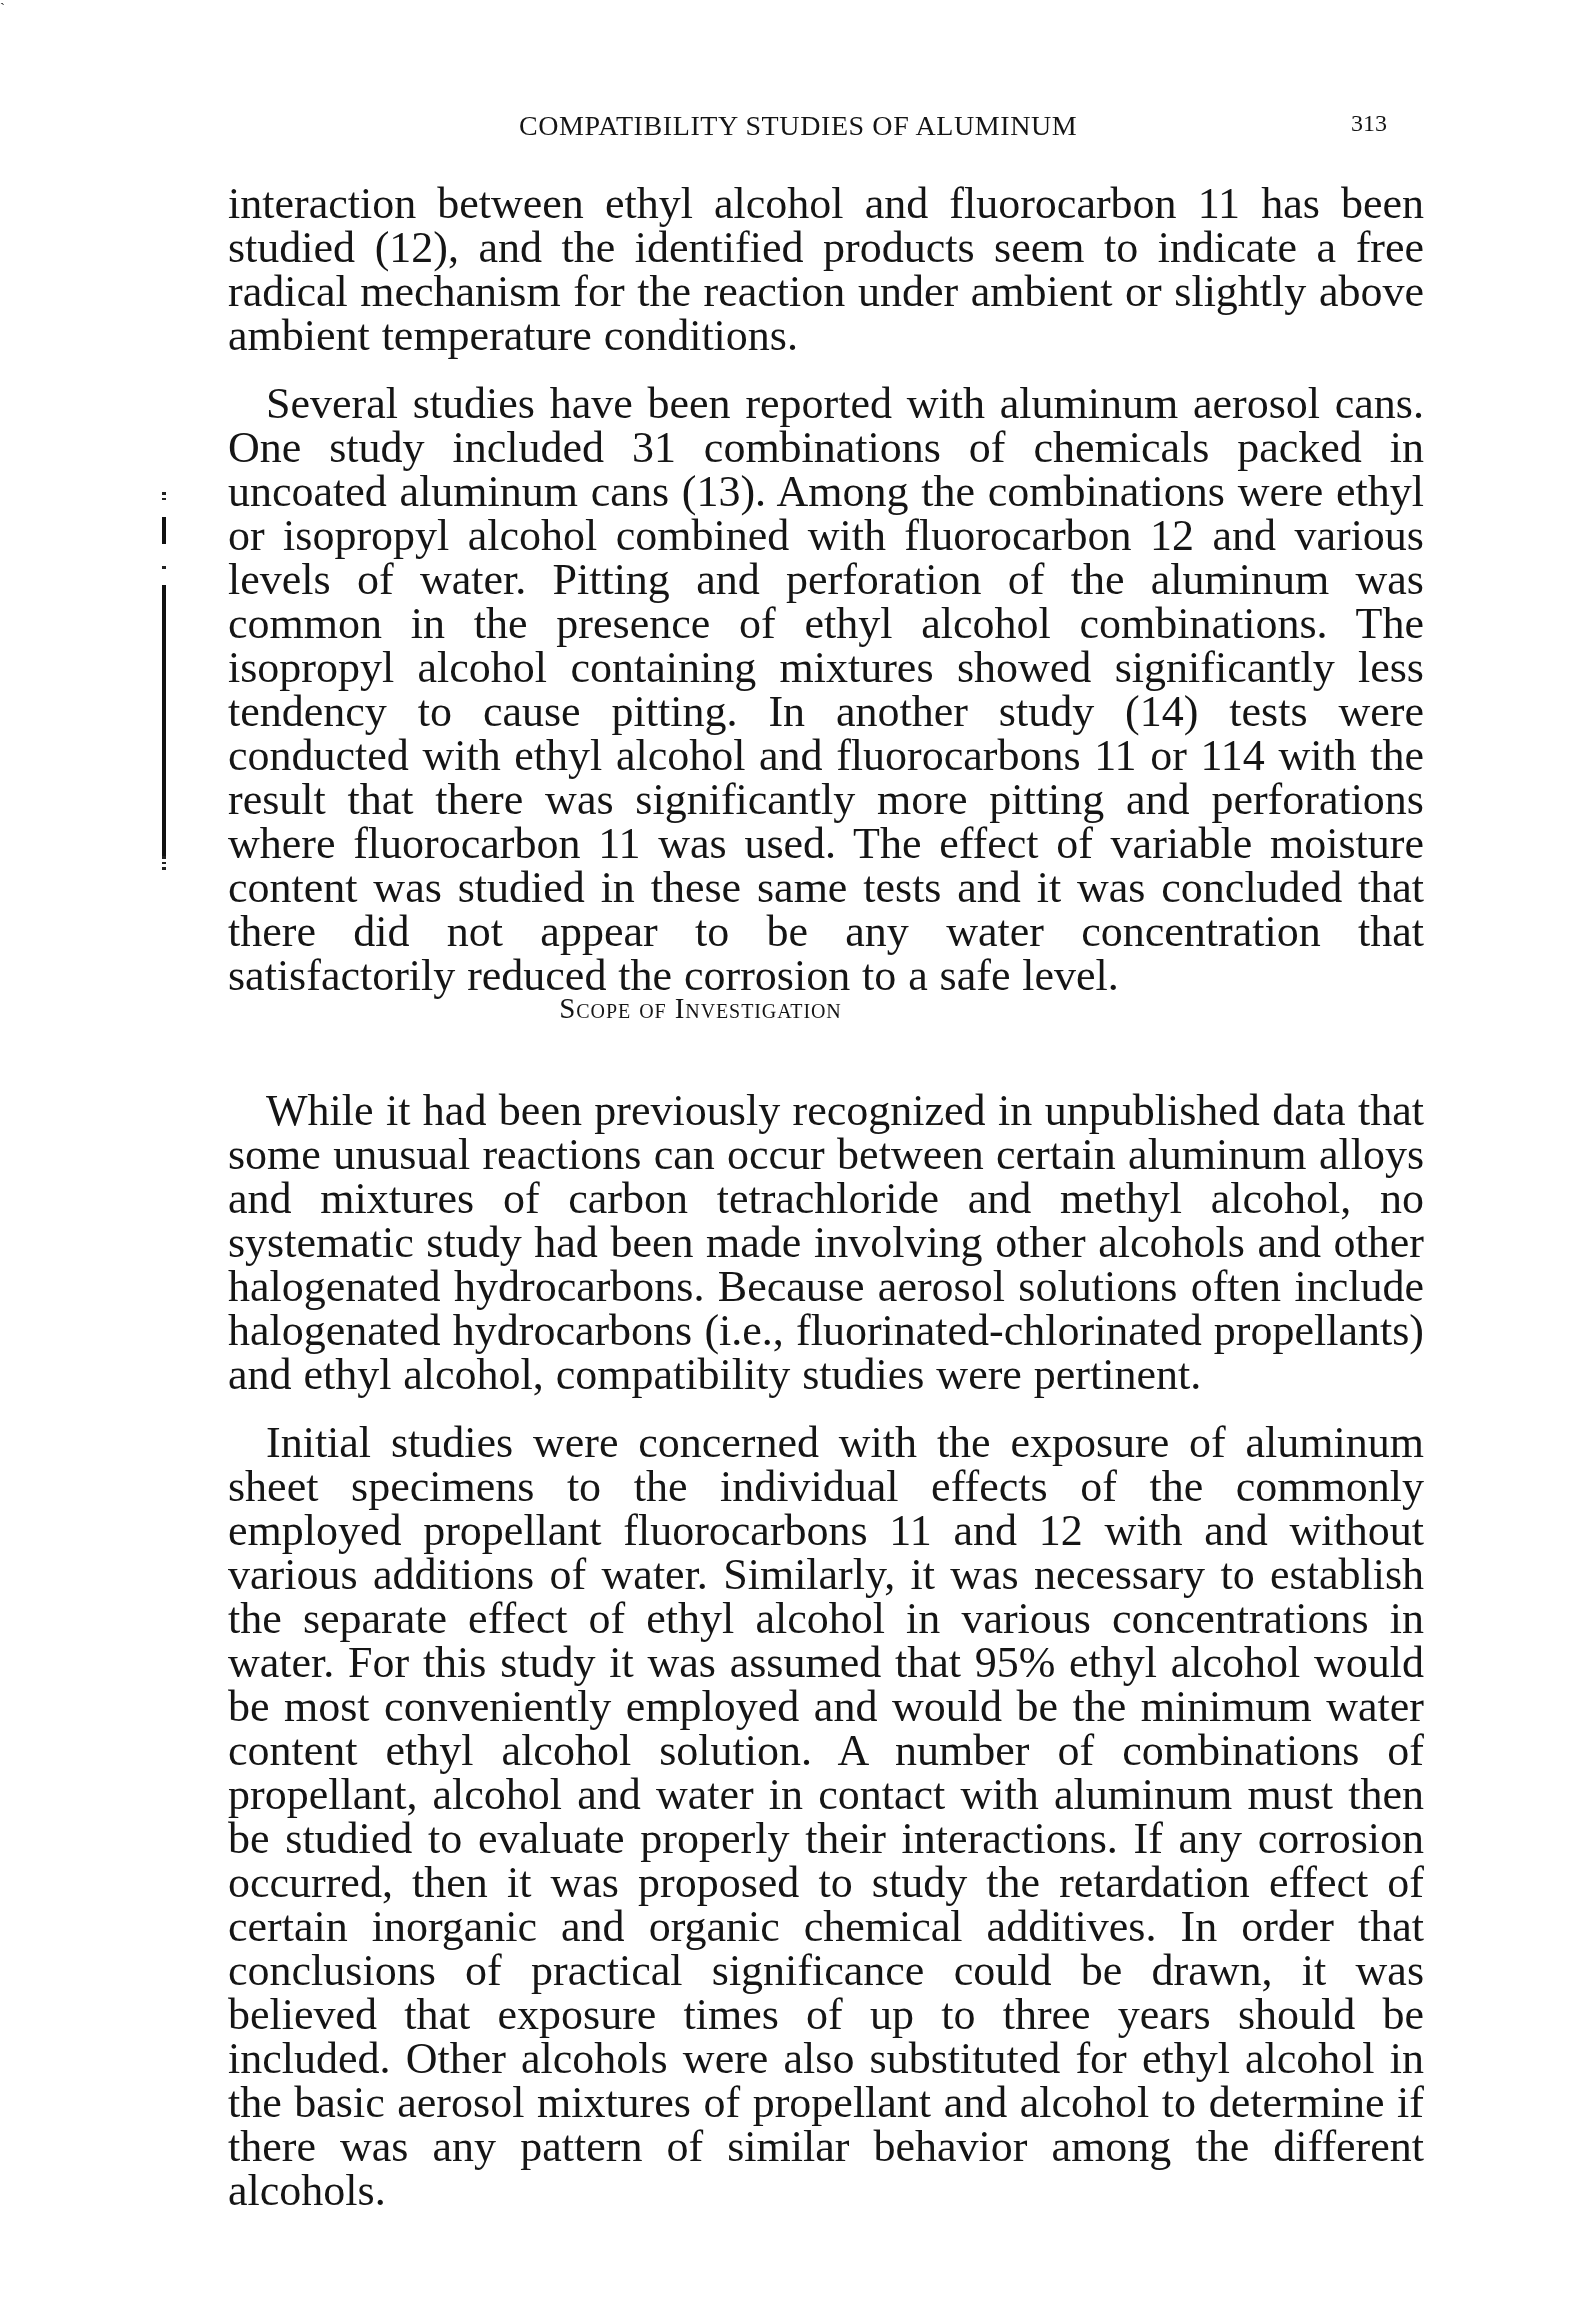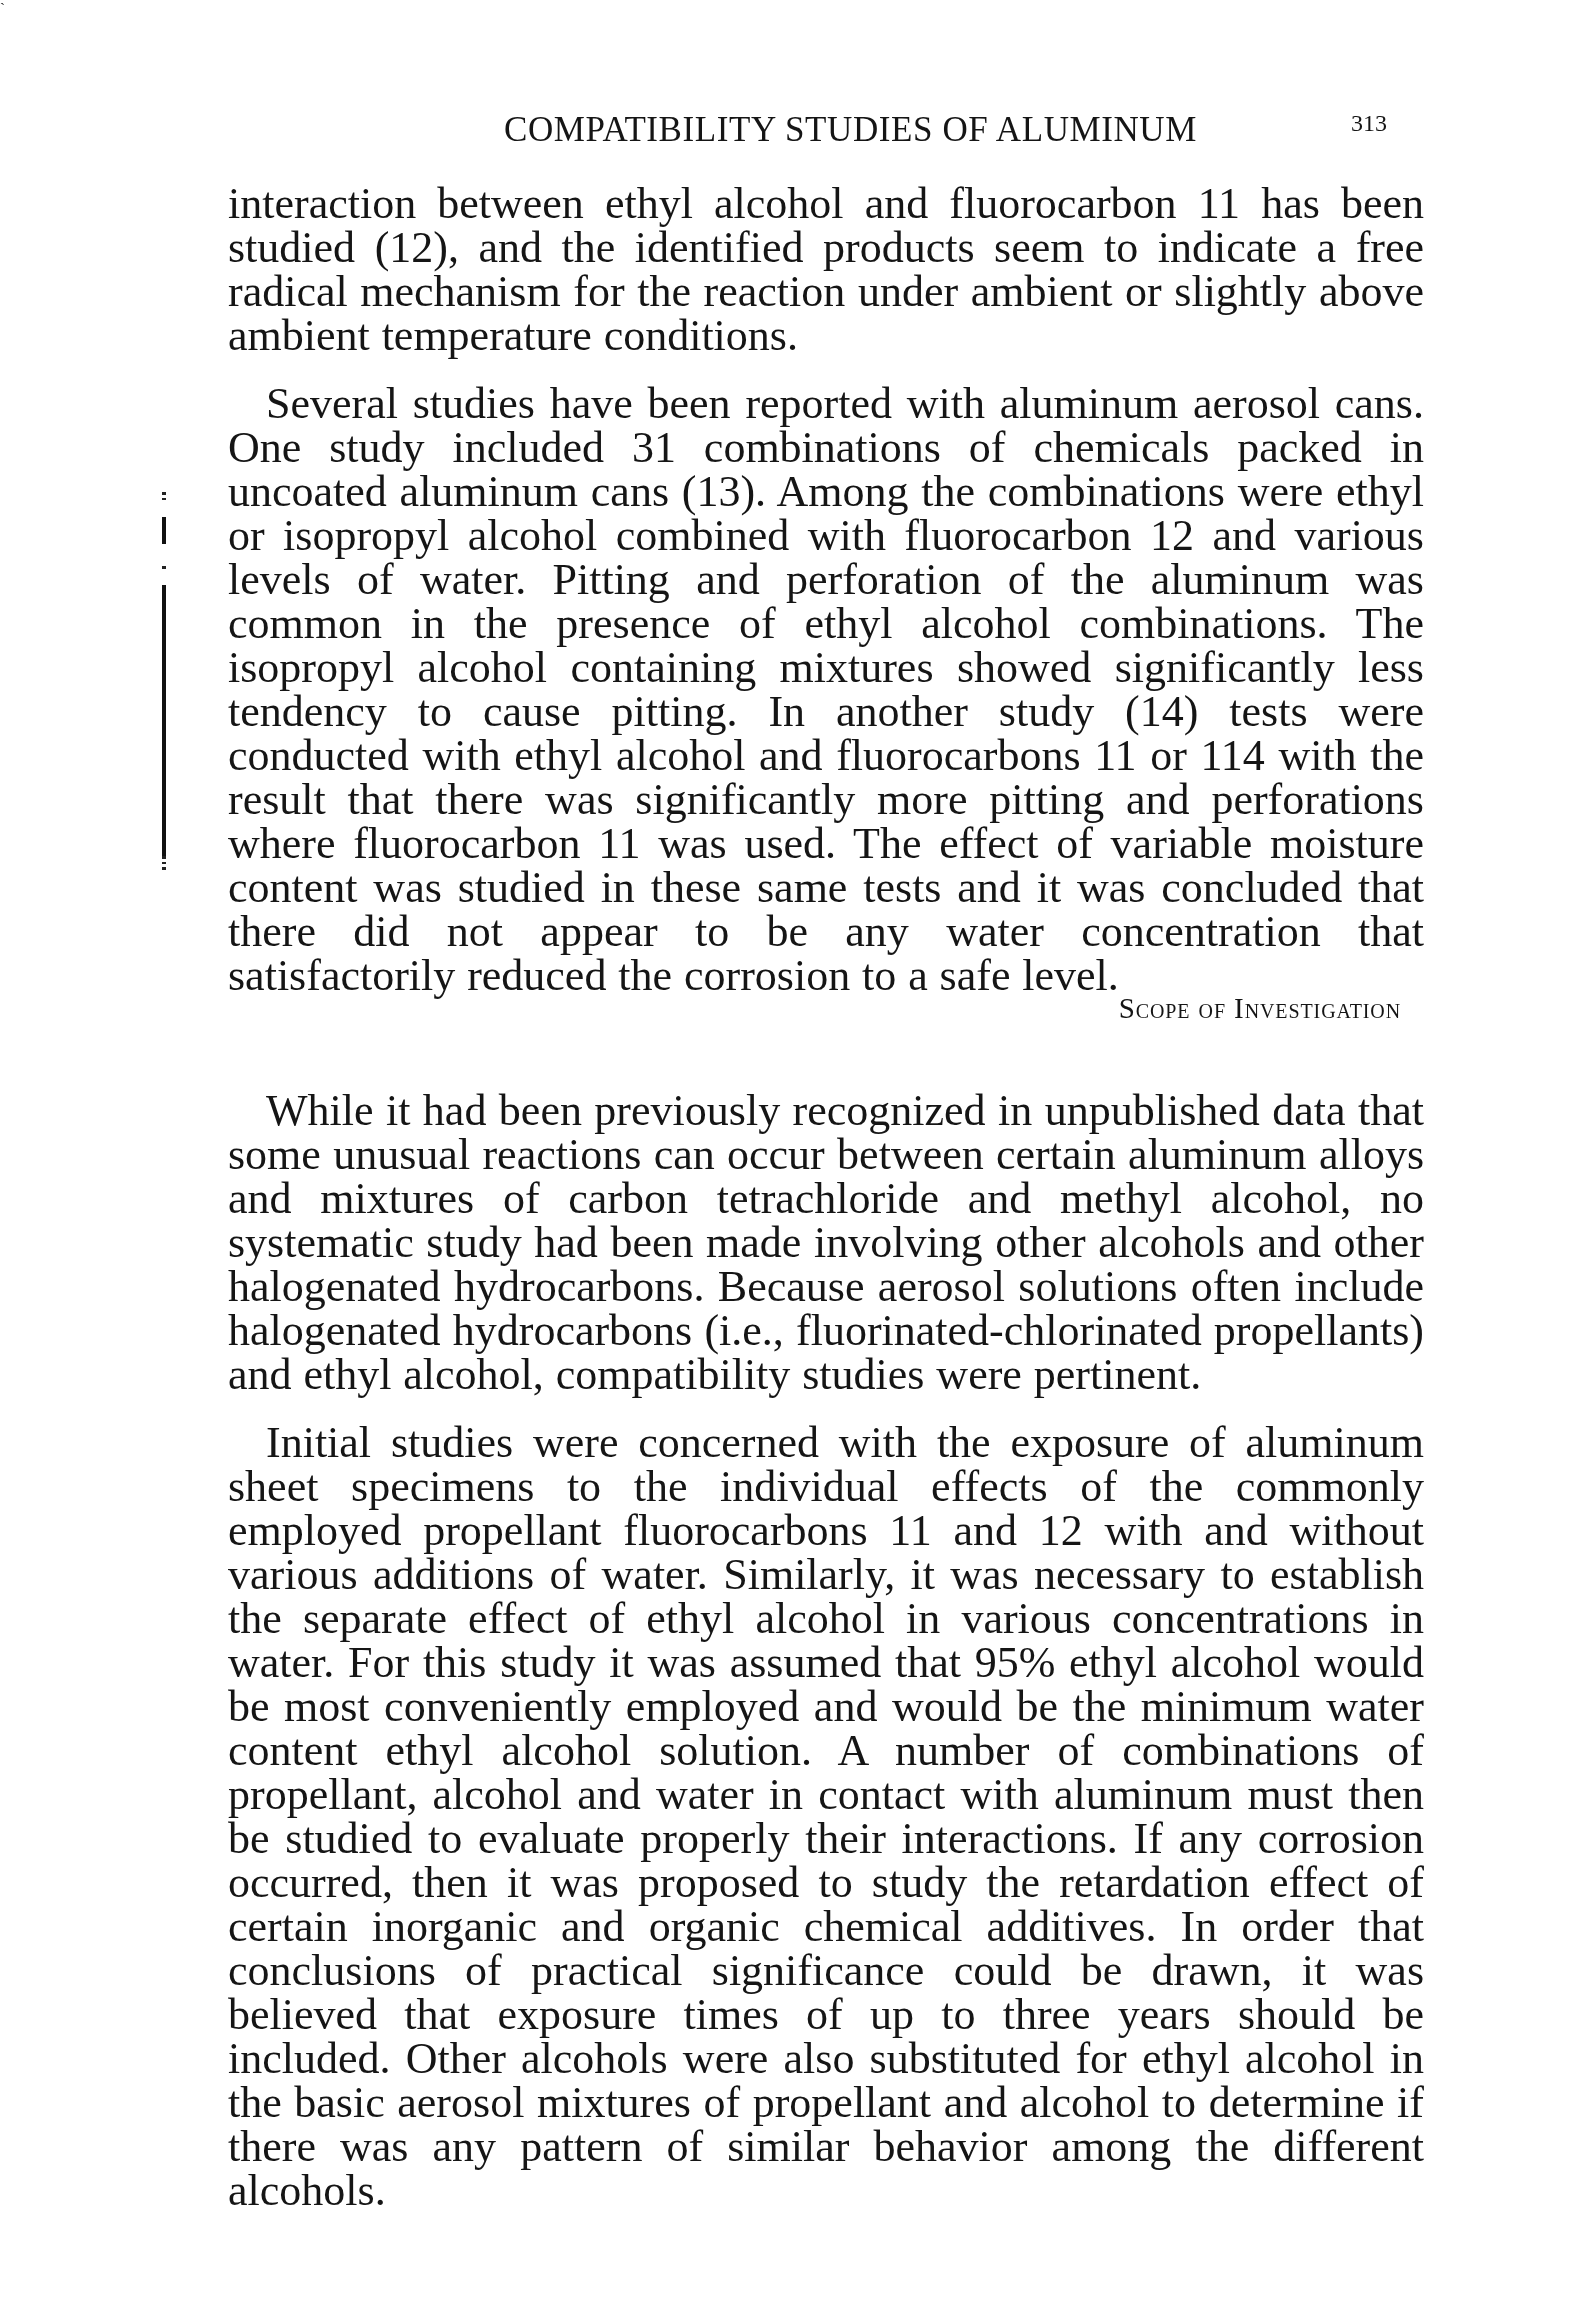--- a/index.html
+++ b/index.html
@@ -5,36 +5,36 @@
   html, body { margin: 0; padding: 0; background: #ffffff; }
   body {
     width: 1593px; height: 2314px; position: relative; overflow: hidden;
     font-family: "Liberation Serif", "DejaVu Serif", serif;
     color: #151515;
   }
   .running-head {
     position: absolute; top: 110px; left: 0; width: 1593px; height: 38px;
   }
   .running-title {
-    position: absolute; left: 504px; top: 0;
-    font-size: 35px; letter-spacing: 0.6px; font-family: Liberation Serif, serif;
+    position: absolute; left: 519px; top: 0;
+    font-size: 28px; letter-spacing: 0.6px; font-family: Liberation Serif, serif;
   }
   .page-number {
     position: absolute; left: 1351px; top: 0; font-size: 24px;
   }
   .text-block {
     position: absolute; left: 228px; width: 1196px;
     font-size: 44px; line-height: 44px;
     text-align: justify; word-spacing: 0.9px;
   }
   .text-block p { margin: 0; }
   .text-block p.indent { text-indent: 38px; margin-top: 24px; }
   .section-heading {
     position: absolute; left: 0; width: 1401px; top: 992px;
-    text-align: right; font-size: 29px; font-variant: small-caps;
+    text-align: center; font-size: 29px; font-variant: small-caps;
     letter-spacing: 0.9px;
   }
   .change-bar {
     position: absolute; left: 162px; width: 3.8px; background: #111;
   }
   .change-dots {
     position: absolute; left: 161px; width: 5.7px;
   }
   .change-dots span { display: block; width: 3.8px; height: 2.8px; background: #222; margin: 0 0 2.8px 0.9px; }
 </style>

